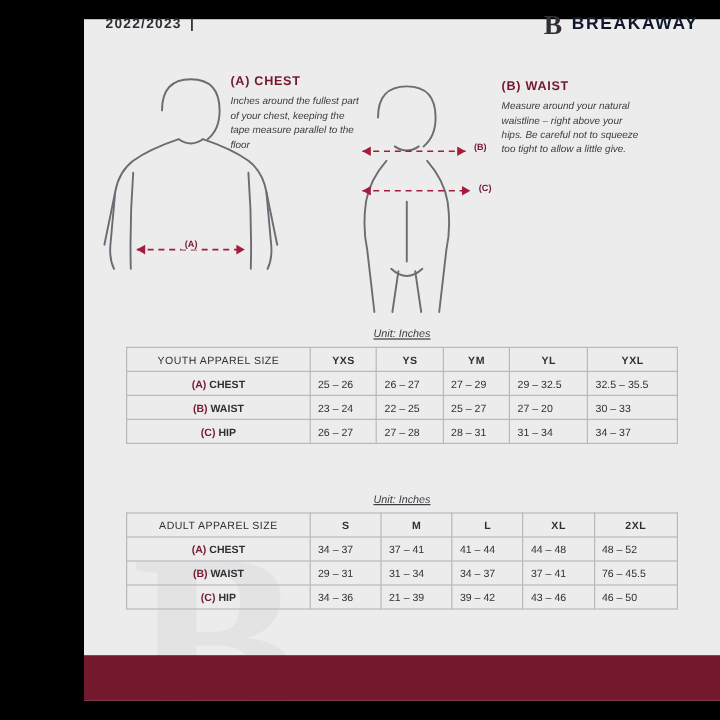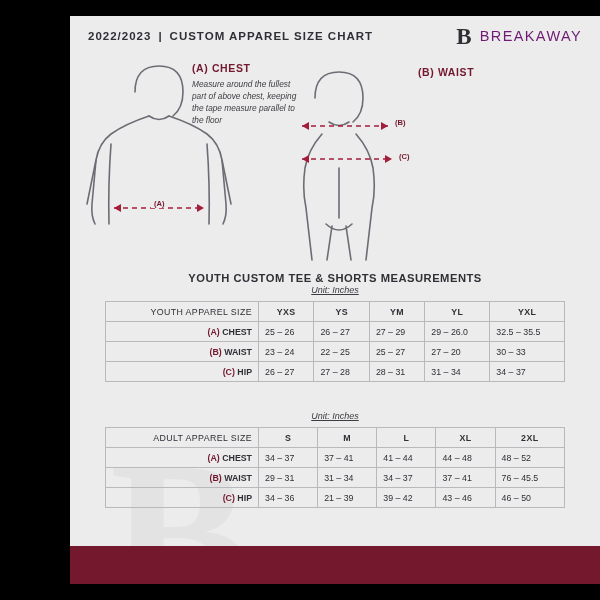--- a/index.html
+++ b/index.html
@@ -58,21 +58,21 @@
   .leftblack {
     position: absolute;
     left: 0; top: 0;
     width: 70px;
     height: 600px;
     background: #000;
   }
   header.head {
     position: absolute;
     left: 70px;
-    top: 16px;
+    top: 0;
     width: 530px;
     height: 40px;
     display: flex;
     align-items: center;
     padding: 8px 18px;
     box-sizing: border-box;
   }
   .head-title {
     font-size: 11.5px;
     font-weight: bold;
@@ -89,23 +89,23 @@
   }
   .brand-mark {
     font-family: "Liberation Serif", serif;
     font-weight: bold;
     font-size: 23px;
     color: #2f2f35;
     line-height: 1;
   }
   .brand-name {
     font-size: 14.5px;
-    font-weight: normal;
+    font-weight: bold;
     letter-spacing: 1.4px;
-    color: #701a75;
+    color: #0f172a;
   }
 
   
   .diagram {
     position: absolute;
     left: 70px;
     top: 56px;
     width: 530px;
     height: 212px;
   }
@@ -169,21 +169,21 @@
   }
   th, td {
     border: 1px solid #b9b9bd;
     font-size: 8.8px;
     color: #2f2f35;
     height: 19px;
     padding: 0 6px;
     font-weight: normal;
   }
   th.rowhead, td.rowhead {
-    text-align: right;
+    text-align: center;
     width: 140px;
     font-weight: normal;
   }
   th {
     font-weight: bold;
     letter-spacing: 0.4px;
   }
   .tag {
     color: #74182e;
     font-weight: bold;
@@ -198,21 +198,20 @@
 
   <div class="watermark">B</div>
   <div class="leftblack"></div>
   <div class="topbar"></div>
   <div class="bottombar"></div>
   <div class="footer-band"></div>
 
   <header class="head">
     <span class="head-title">2022/2023</span>
     <span class="head-sep head-title">|</span>
-    <span class="head-title">CUSTOM APPAREL SIZE CHART</span>
     <span class="brand">
       <span class="brand-mark">B</span>
       <span class="brand-name">BREAKAWAY</span>
     </span>
   </header>
 
   <div class="diagram">
 
     <svg width="530" height="212" viewBox="0 0 530 212">
 
@@ -252,38 +251,38 @@
       <path d="M318 70 l-7 -4 v8 z" fill="#a31d3b"></path>
       <path d="M232 103 l7 -4 v8 z" fill="#a31d3b"></path>
       <path d="M322 103 l-7 -4 v8 z" fill="#a31d3b"></path>
     </svg>
 
     <div class="note note-a">
       <div class="note-title">
         <span>(A)</span>
         <span>CHEST</span>
       </div>
-      <div class="note-body">Measure around the fullest part of above chest, keeping the tape measure parallel to the floor</div>
+      <div class="note-body">Inches around the fullest part of your chest, keeping the tape measure parallel to the floor</div>
     </div>
 
     <div class="note note-b">
       <div class="note-title">
         <span>(B)</span>
         <span>WAIST</span>
       </div>
+      <div class="note-body">Measure around your natural waistline – right above your hips. Be careful not to squeeze too tight to allow a little give.</div>
     </div>
 
 
     <span class="meas-label" style="left:81px; top:143px;">(A)</span>
     <span class="meas-label" style="left:322px; top:62px;">(B)</span>
     <span class="meas-label" style="left:326px; top:96px;">(C)</span>
   </div>
 
   <section class="section" style="top:272px;">
-    <div class="sec-title">YOUTH CUSTOM TEE &amp; SHORTS MEASUREMENTS</div>
     <div class="sec-unit">Unit: Inches</div>
     <table>
       <thead>
         <tr>
           <th class="rowhead">YOUTH APPAREL SIZE</th>
           <th>YXS</th>
           <th>YS</th>
           <th>YM</th>
           <th>YL</th>
           <th>YXL</th>
@@ -291,21 +290,21 @@
       </thead>
       <tbody>
         <tr>
           <td class="rowhead">
             <span class="tag">(A)</span>
             <span class="rowlabel">CHEST</span>
           </td>
           <td>25 – 26</td>
           <td>26 – 27</td>
           <td>27 – 29</td>
-          <td>29 – 26.0</td>
+          <td>29 – 32.5</td>
           <td>32.5 – 35.5</td>
         </tr>
         <tr>
           <td class="rowhead">
             <span class="tag">(B)</span>
             <span class="rowlabel">WAIST</span>
           </td>
           <td>23 – 24</td>
           <td>22 – 25</td>
           <td>25 – 27</td>

